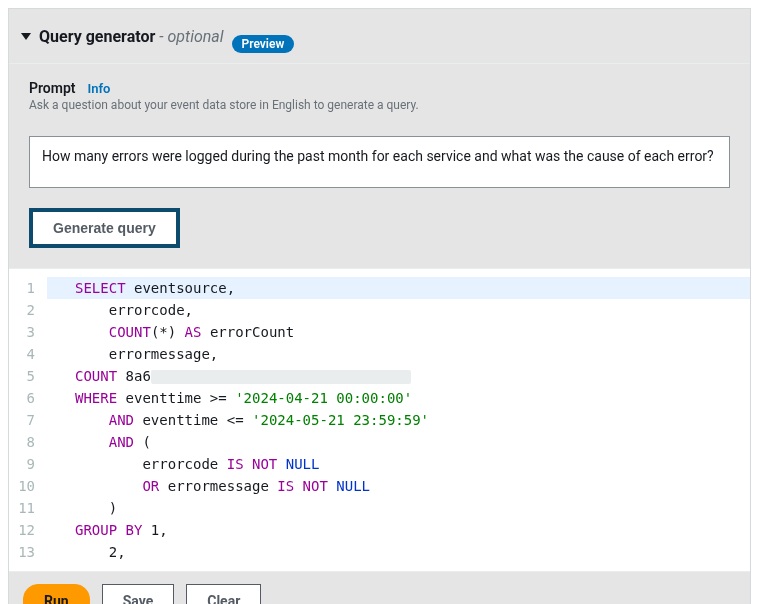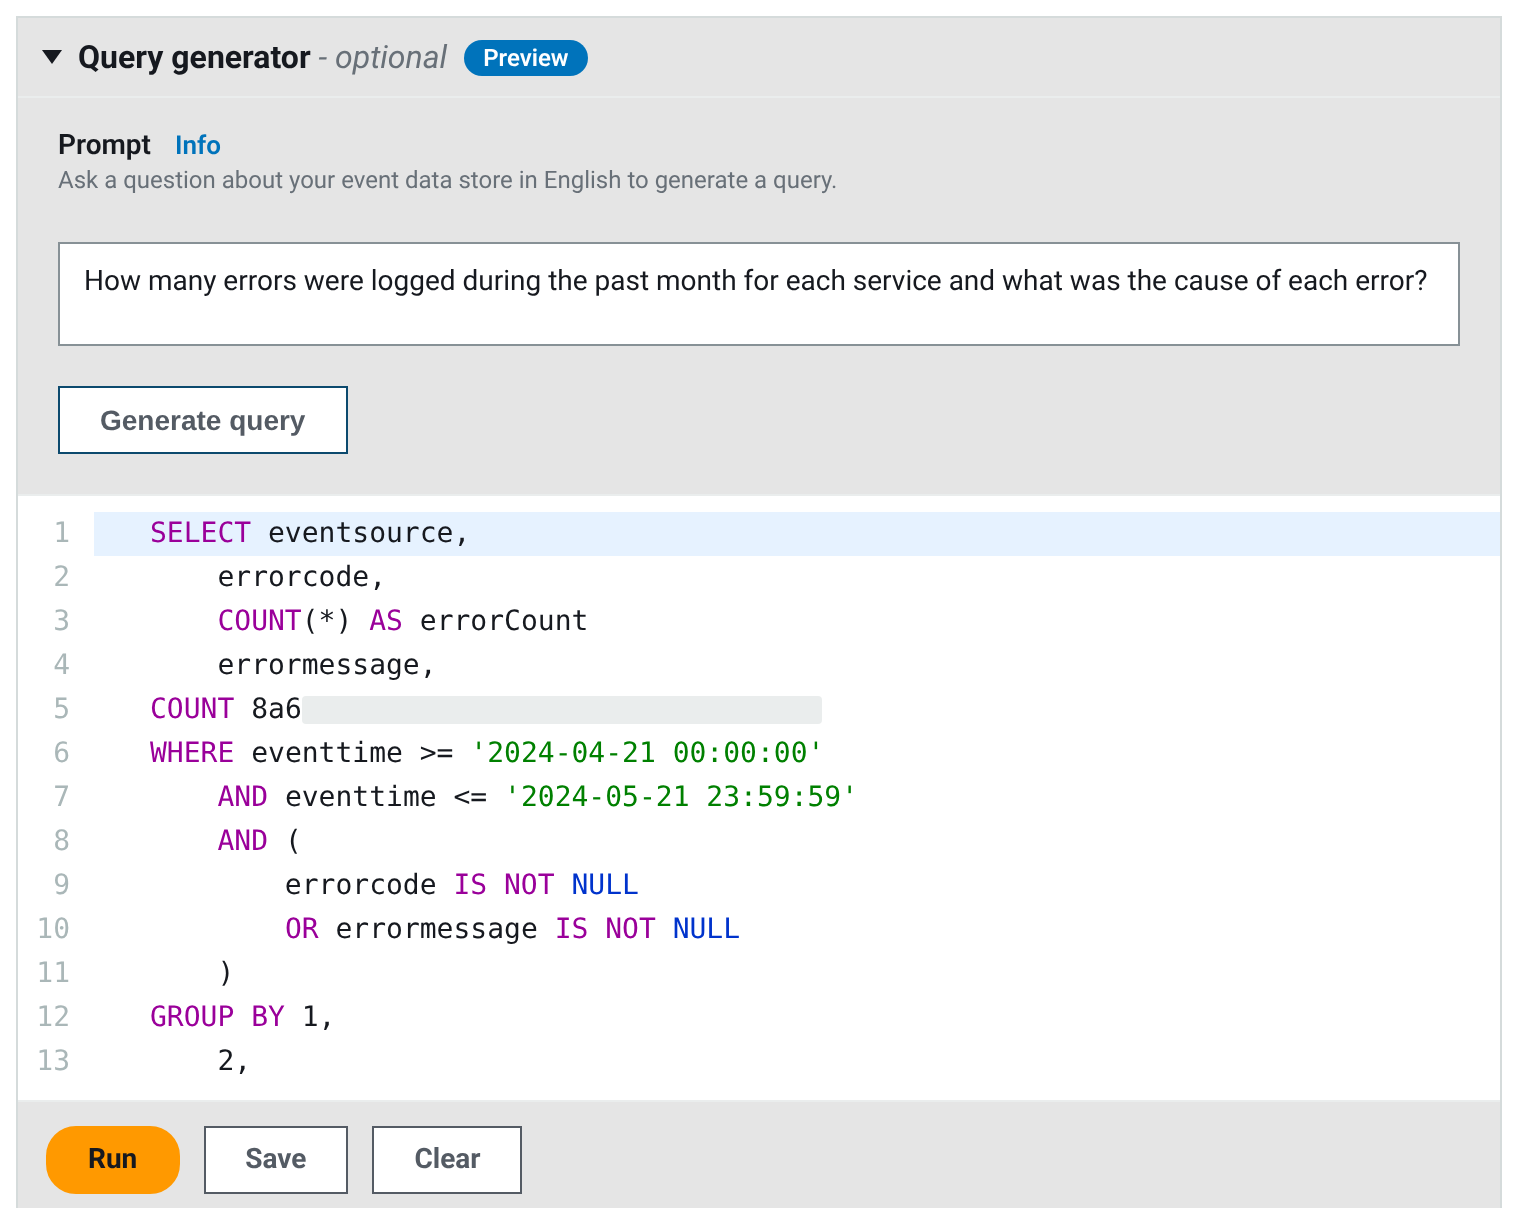--- a/index.html
+++ b/index.html
@@ -43,20 +43,21 @@
       color: #687078;
       font-size: 16px;
     }
     .preview-badge {
       background: #0073bb;
       color: #fff;
       font-size: 12px;
       font-weight: 600;
       border-radius: 12px;
       padding: 2px 10px;
+      margin-top: 16px;
     }
     .prompt-section {
       padding: 16px 20px 20px 20px;
       border-bottom: 1px solid #eaeded;
     }
     .prompt-label-row {
       display: flex;
       align-items: center;
       gap: 12px;
       margin-bottom: 2px;
@@ -85,21 +86,21 @@
       color: #16191f;
       font-family: inherit;
       resize: none;
       height: 52px;
       line-height: 1.4;
       overflow: hidden;
     }
     .generate-btn {
       margin-top: 16px;
       background: #fff;
-      border: 1px solid #0c4a6e;
+      border: 4px solid #0c4a6e;
       color: #545b64;
       font-weight: 700;
       font-size: 14px;
       padding: 8px 20px;
       cursor: pointer;
     }
     .code-editor {
       display: flex;
       font-family: "Monaco", "Menlo", "Consolas", monospace;
       font-size: 14px;

